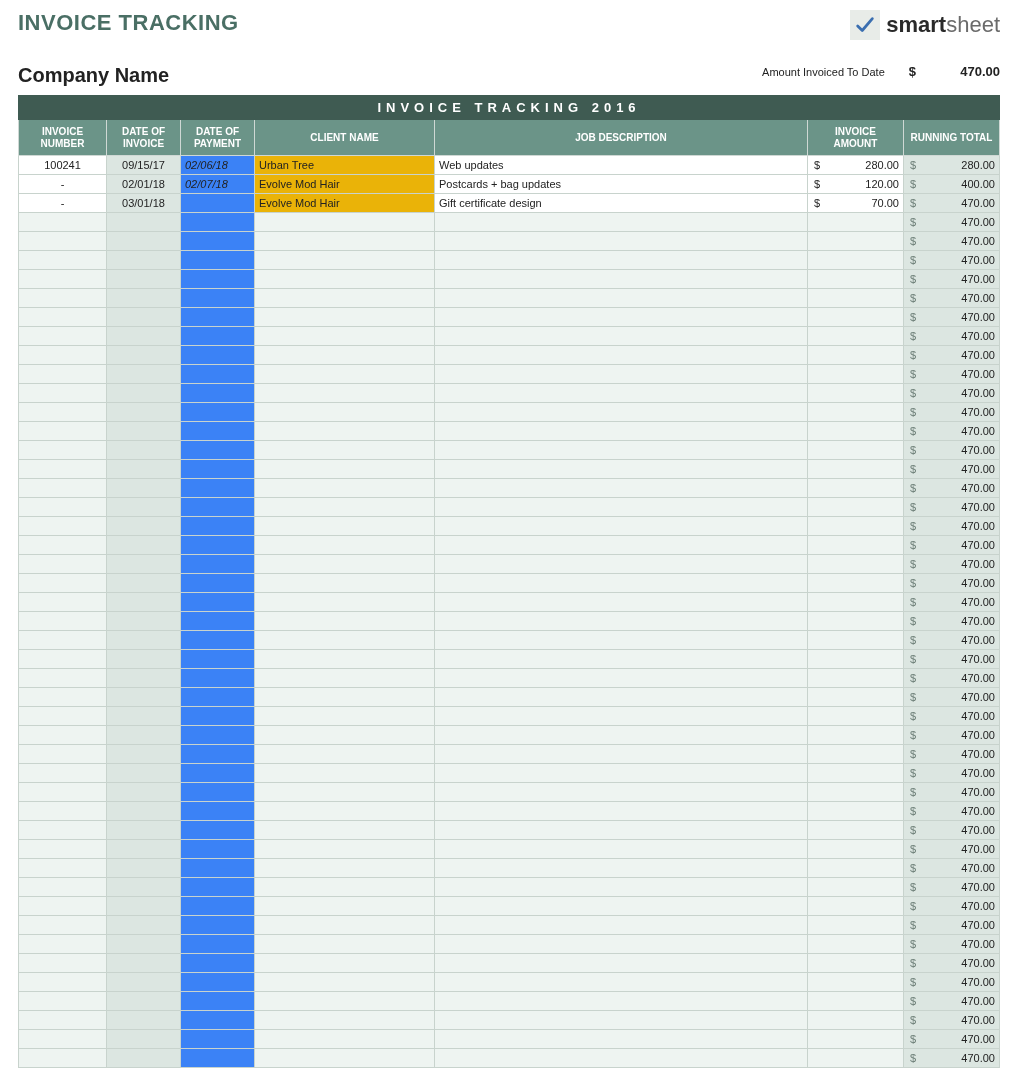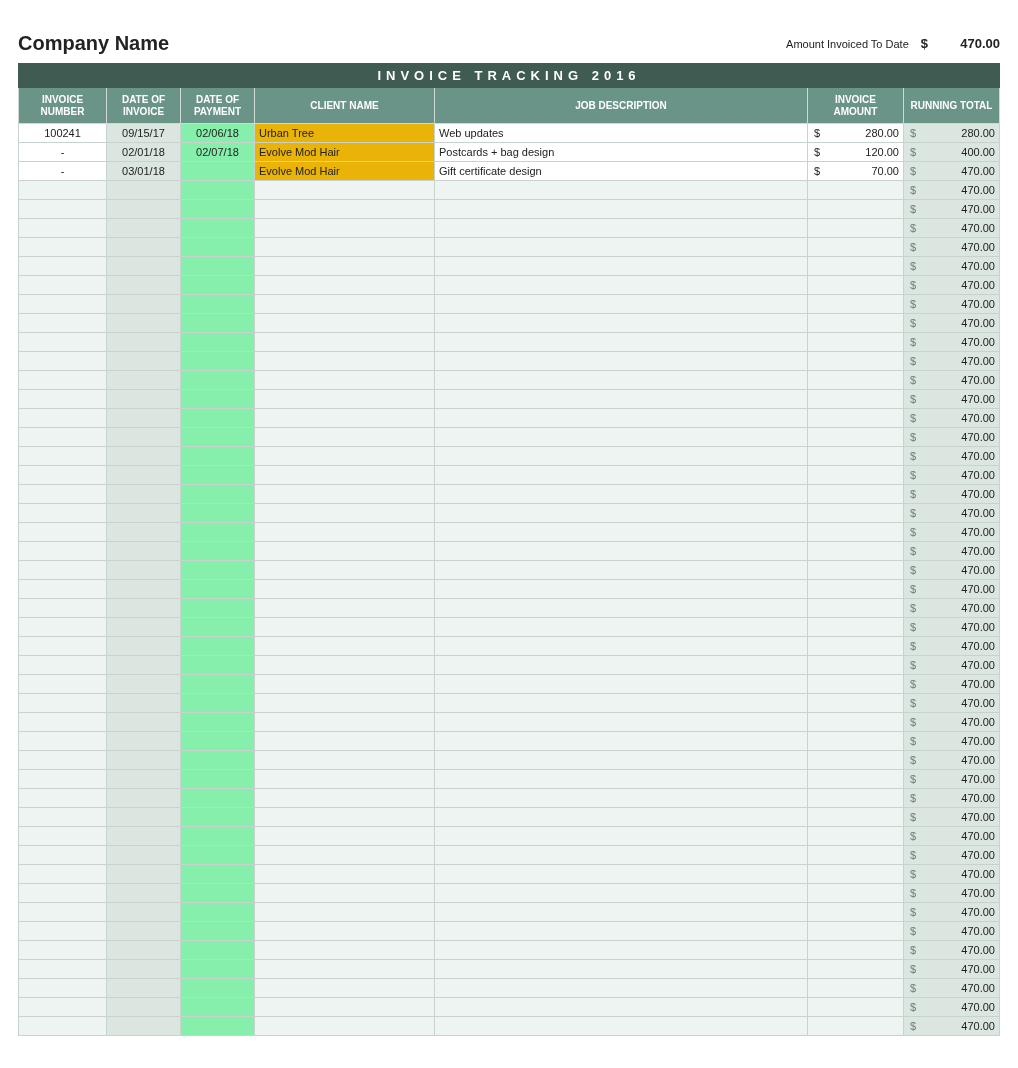--- a/index.html
+++ b/index.html
@@ -43,32 +43,32 @@
   .logo-mark svg { display:block; }
   .logo-text {
     font-size: 22px;
     color: #3a3a3a;
   }
   .logo-text .bold { font-weight: 700; color:#2a2a2a; }
   .logo-text .light { color:#6b6b6b; }
   .subhead {
     display: flex;
     justify-content: space-between;
-    align-items: center;
+    align-items: flex-start;
     margin: 24px 0 8px 0;
   }
   .company {
     font-size: 20px;
     font-weight: 700;
     color: #222;
   }
   .invoiced-to-date {
     display: flex;
     align-items: baseline;
-    gap: 12px;
+    gap: 24px;
     font-size: 11px;
     color: #222;
   }
   .invoiced-to-date .lbl { }
   .invoiced-to-date .sym { font-weight:700; font-size:13px; }
   .invoiced-to-date .val { font-weight:700; font-size:13px; width:60px; text-align:right; }
 
   table.main {
     width: 100%;
     border-collapse: collapse;
@@ -106,41 +106,50 @@
   col.c-inv  { width: 88px; }
   col.c-dinv { width: 74px; }
   col.c-dpay { width: 74px; }
   col.c-client { width: 180px; }
   col.c-job  { width: auto; }
   col.c-amt  { width: 96px; }
   col.c-run  { width: 96px; }
 
   td.inv  { text-align: center; background:#fff; }
   td.dinv { text-align: center; background:#dce6e1; }
-  td.dpay { text-align: center; background:#86efac; }
+  td.dpay { background:#3b82f6;font-style:italic; }
   td.client { background:#eab308; }
   td.job  { background:#fff; }
   td.amt  { background:#fff; text-align:right; }
   td.run  { background:#dce6e1; text-align:right; }
 
   td.amt .sym, td.run .sym { float:left; padding-left:2px; }
   td.amt .sym { color:#222; }
   td.run .sym { color:#6b7d76; }
   td.run .val { color:#222; }
 
   tr.empty td.inv,
   tr.empty td.client,
   tr.empty td.job { background:#eef4f1; }
   tr.empty td.amt { background:#eef4f1; }
 </style>
 </head>
 <body>
 
 <div class="page">
   <div class="top">
+    <div class="title">INVOICE TRACKING</div>
+    <div class="logo">
+      <span class="logo-mark">
+        <svg width="22" height="22" viewBox="0 0 24 24">
+            <path d="M4 13 L9 18 L20 5" stroke="#3b6fb0" stroke-width="3" fill="none" stroke-linecap="round" stroke-linejoin="round"></path>
+          </svg>
+      </span>
+      <span class="logo-text"><span class="bold">smart</span><span class="light">sheet</span></span>
+    </div>
   </div>
 
   <div class="subhead">
     <div class="company">Company Name</div>
     <div class="invoiced-to-date">
       <span class="lbl">Amount Invoiced To Date</span>
       <span class="sym">$</span>
       <span class="val">470.00</span>
     </div>
   </div>
@@ -179,21 +188,21 @@
           <td class="client">Urban Tree</td>
           <td class="job">Web updates</td>
           <td class="amt"><span class="sym">$</span><span class="val">280.00</span></td>
           <td class="run"><span class="sym">$</span><span class="val">280.00</span></td>
         </tr>
         <tr>
           <td class="inv">-</td>
           <td class="dinv">02/01/18</td>
           <td class="dpay">02/07/18</td>
           <td class="client">Evolve Mod Hair</td>
-          <td class="job">Postcards + bag design</td>
+          <td class="job">Postcards + bag updates</td>
           <td class="amt"><span class="sym">$</span><span class="val">120.00</span></td>
           <td class="run"><span class="sym">$</span><span class="val">400.00</span></td>
         </tr>
         <tr>
           <td class="inv">-</td>
           <td class="dinv">03/01/18</td>
           <td class="dpay"></td>
           <td class="client">Evolve Mod Hair</td>
           <td class="job">Gift certificate design</td>
           <td class="amt"><span class="sym">$</span><span class="val">70.00</span></td>

